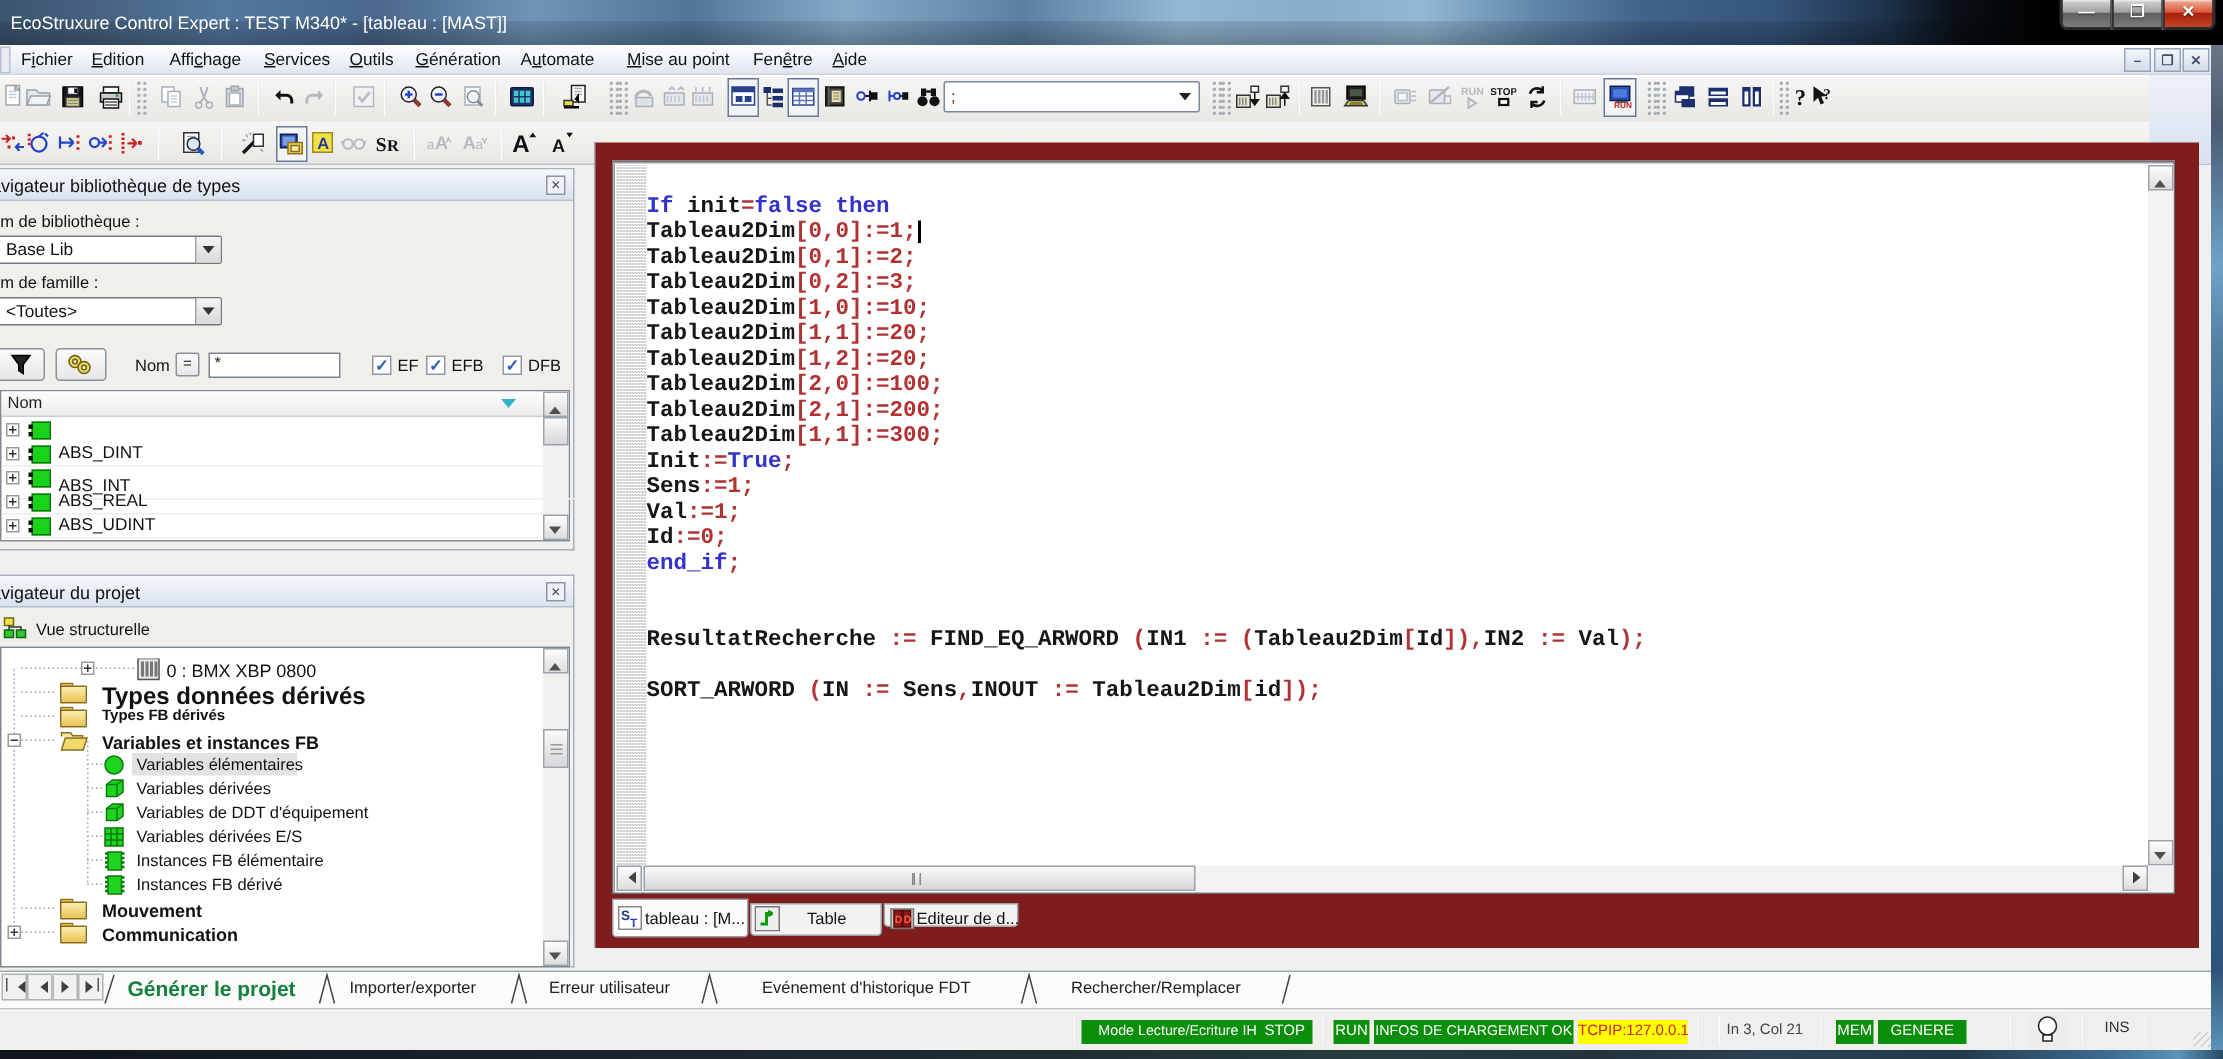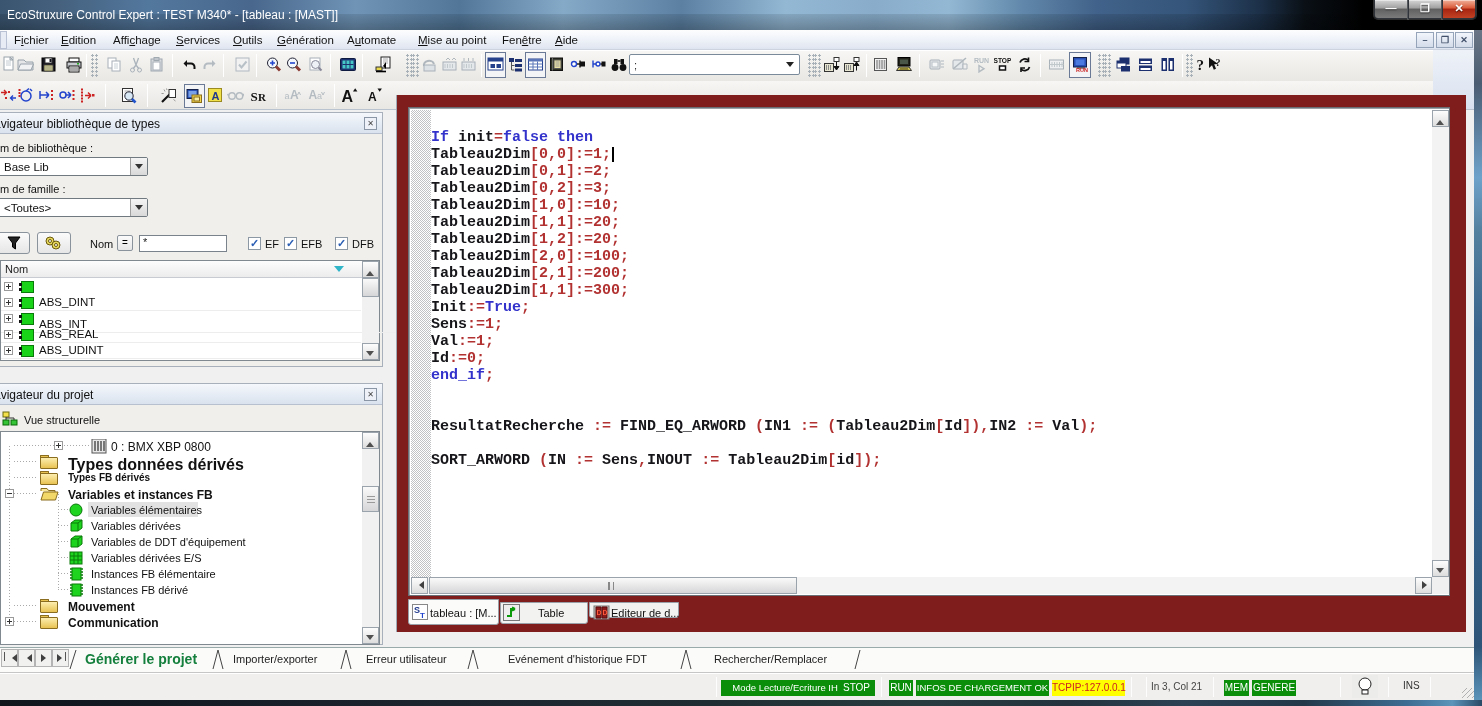--- a/index.html
+++ b/index.html
@@ -724,21 +724,21 @@
   <div class="badge abs" style="left:838px; width:37px; font-size:10px;">STOP</div>
   <div class="sdiv abs" style="left:881px;"></div>
   <div class="badge abs" style="left:889px; width:24px; font-size:10px;">RUN</div>
   <div class="badge abs" style="left:916px; width:133px;">INFOS DE CHARGEMENT OK</div>
   <div class="badge abs" style="left:1052px; width:73px; background:#ffff00; color:#cc2222; font-size:10px;">TCPIP:127.0.0.1</div>
   <div class="sdiv abs" style="left:1131px;"></div>
   <div class="sdiv abs" style="left:1146px;"></div>
   <div class="abs" style="left:1151px; top:681px; font-size:10px; color:#444;">In 3, Col 21</div>
   <div class="sdiv abs" style="left:1213px;"></div>
   <div class="badge abs" style="left:1224px; width:25px; font-size:10px;">MEM</div>
-  <div class="badge abs" style="left:1252px; width:44px; font-size:10px;">GENERE</div>
+  <div class="badge abs" style="left:1252px; width:59px; font-size:10px;">GENERE</div>
   <div class="sdiv abs" style="left:1340px;"></div>
   <svg class="abs" style="left:1352px; top:675px;" width="26" height="23" viewBox="0 0 26 23">
     <rect x="0" y="0" width="26" height="23" fill="#ececea"></rect>
     <circle cx="13" cy="9" r="6" fill="#fff" stroke="#222"></circle>
     <rect x="10" y="15" width="6" height="4" fill="#fff" stroke="#222"></rect>
   </svg>
   <div class="sdiv abs" style="left:1388px;"></div>
   <div class="abs" style="left:1403px; top:680px; font-size:10px; color:#333;">INS</div>
   <div class="sdiv abs" style="left:1430px;"></div>
   <div class="abs" style="left:1462px; top:688px; width:12px; height:10px; background-image:linear-gradient(135deg, transparent 46%, #b0b0b0 46%, #b0b0b0 54%, transparent 54%); background-size:5px 5px;"></div>

